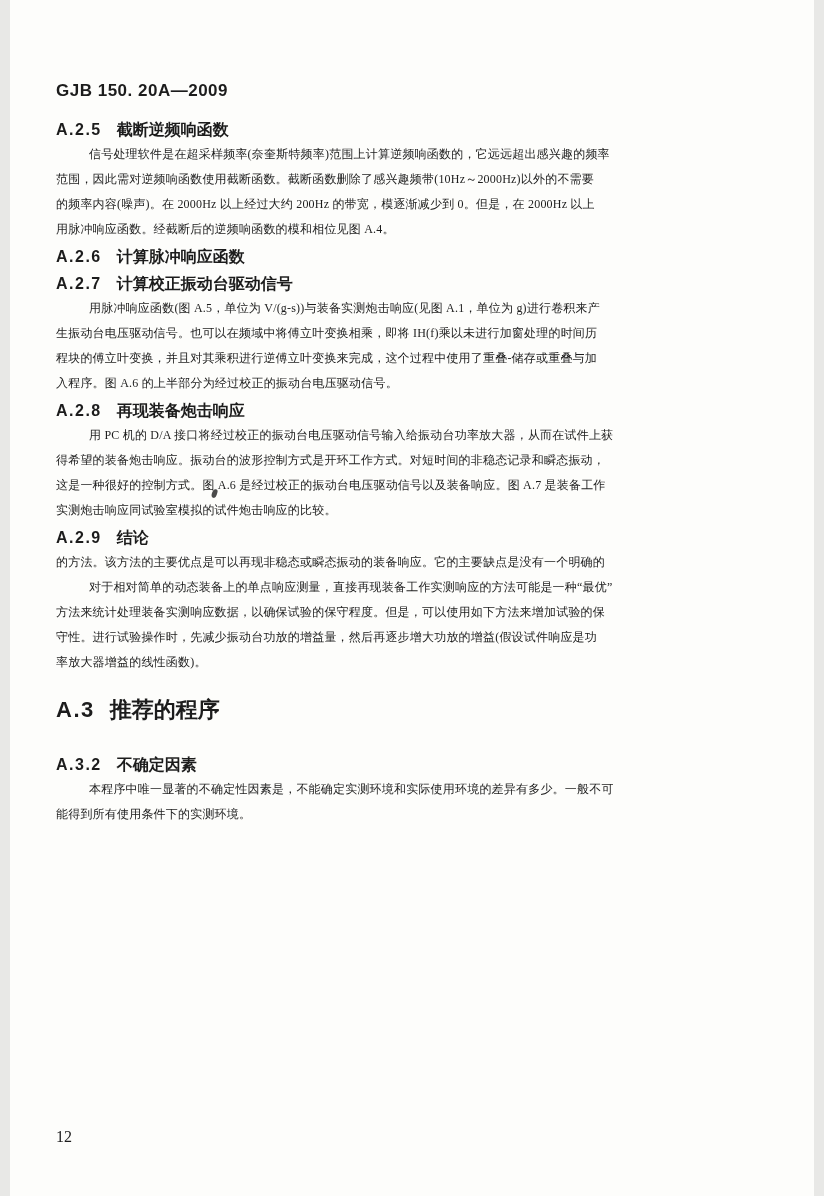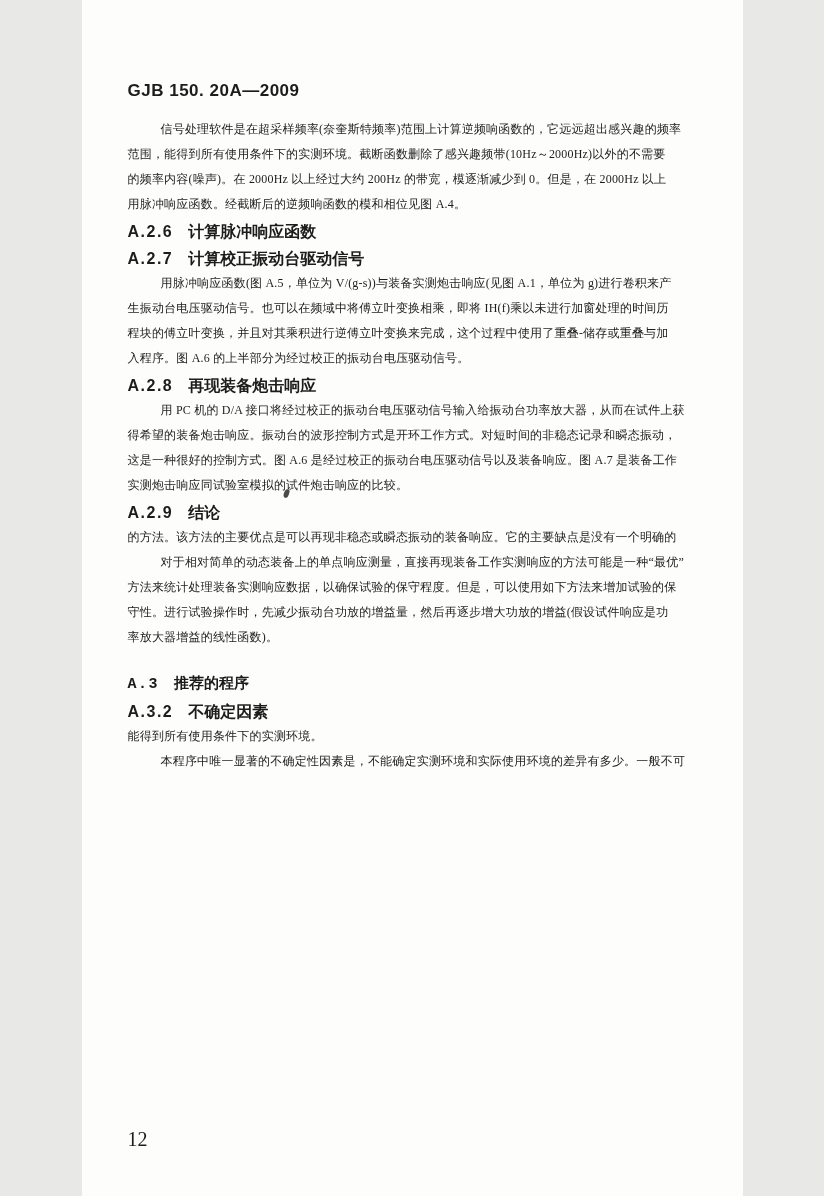--- a/index.html
+++ b/index.html
@@ -1,19 +1,19 @@
 <!DOCTYPE html>
 <html><head>
 <meta charset="utf-8">
 <style>
   html, body { margin: 0; padding: 0; }
   body { background: #e8e8e6; }
   .page {
     position: relative;
-    width: 661px;
+    width: 804px;
     height: 1196px;
     margin: 0 auto;
     background: #fdfdfb;
     color: #1c1c1c;
     box-sizing: border-box;
     padding: 78px 36px 0 46px;
     font-family: "Liberation Serif", "DejaVu Serif", serif;
     overflow: hidden;
   }
   .running-header {
@@ -30,37 +30,36 @@
     font-size: 16px;
     line-height: 25px;
     margin-top: 2px;
   }
   .sec-heading .sec-num {
     letter-spacing: 1.5px;
     margin-right: 15px;
   }
   .sec-heading.level2 {
     margin-top: 22px;
-    margin-bottom: 2px;
-    font-size: 15px;
-    font-family: Liberation Mono, monospace;
+    margin-bottom: 30px;
+    font-size: 22px;
   }
   .para { margin: 0; }
   .line {
     font-size: 12px;
     line-height: 25px;
     white-space: nowrap;
     letter-spacing: 0.2px;
   }
   .line.indent { text-indent: 33px; }
   .page-number {
     position: absolute;
     left: 46px;
     top: 1128px;
-    font-size: 20px;
+    font-size: 16px;
     font-family: "Liberation Serif", "DejaVu Serif", serif;
   }
   .scan-speck {
     position: absolute;
     left: 202px;
     top: 489px;
     width: 5px;
     height: 9px;
     background: #2a2a2a;
     border-radius: 60% 40% 50% 50%;
@@ -69,23 +68,26 @@
   }
 </style>
 </head>
 <body>
 
 <div class="page">
 
   <div class="running-header">GJB 150. 20A—2009</div>
 
   <section>
+    <div class="sec-heading">
+      <span class="sec-num">A.2.5</span><span>截断逆频响函数</span>
+    </div>
     <div class="para">
       <div class="line indent">信号处理软件是在超采样频率(奈奎斯特频率)范围上计算逆频响函数的，它远远超出感兴趣的频率</div>
-      <div class="line">范围，能得到所有使用条件下的实测环境。截断函数删除了感兴趣频带(10Hz～2000Hz)以外的不需要</div>
+      <div class="line">范围，因此需对逆频响函数使用截断函数。截断函数删除了感兴趣频带(10Hz～2000Hz)以外的不需要</div>
       <div class="line">的频率内容(噪声)。在 2000Hz 以上经过大约 200Hz 的带宽，模逐渐减少到 0。但是，在 2000Hz 以上</div>
       <div class="line">用脉冲响应函数。经截断后的逆频响函数的模和相位见图 A.4。</div>
     </div>
   </section>
 
   <section>
     <div class="sec-heading">
       <span class="sec-num">A.2.6</span><span>计算脉冲响应函数</span>
     </div>
   </section>
@@ -132,22 +134,22 @@
       <span class="sec-num">A.3</span><span>推荐的程序</span>
     </div>
   </section>
 
 
   <section>
     <div class="sec-heading">
       <span class="sec-num">A.3.2</span><span>不确定因素</span>
     </div>
     <div class="para">
+      <div class="line indent">本程序中唯一显著的不确定性因素是，不能确定实测环境和实际使用环境的差异有多少。一般不可</div>
       <div class="line">能得到所有使用条件下的实测环境。</div>
-      <div class="line indent">本程序中唯一显著的不确定性因素是，不能确定实测环境和实际使用环境的差异有多少。一般不可</div>
     </div>
   </section>
 
   <div class="scan-speck"></div>
 
   <div class="page-number">12</div>
 
 </div>
 
 </body></html>

